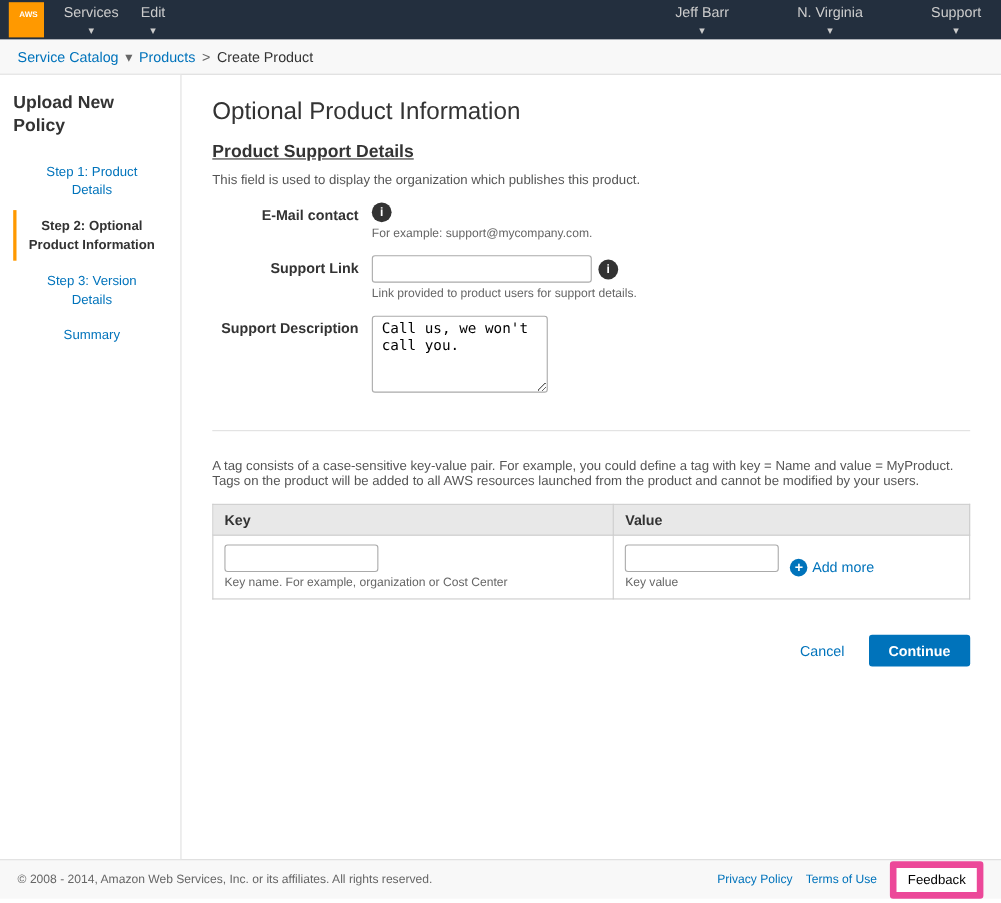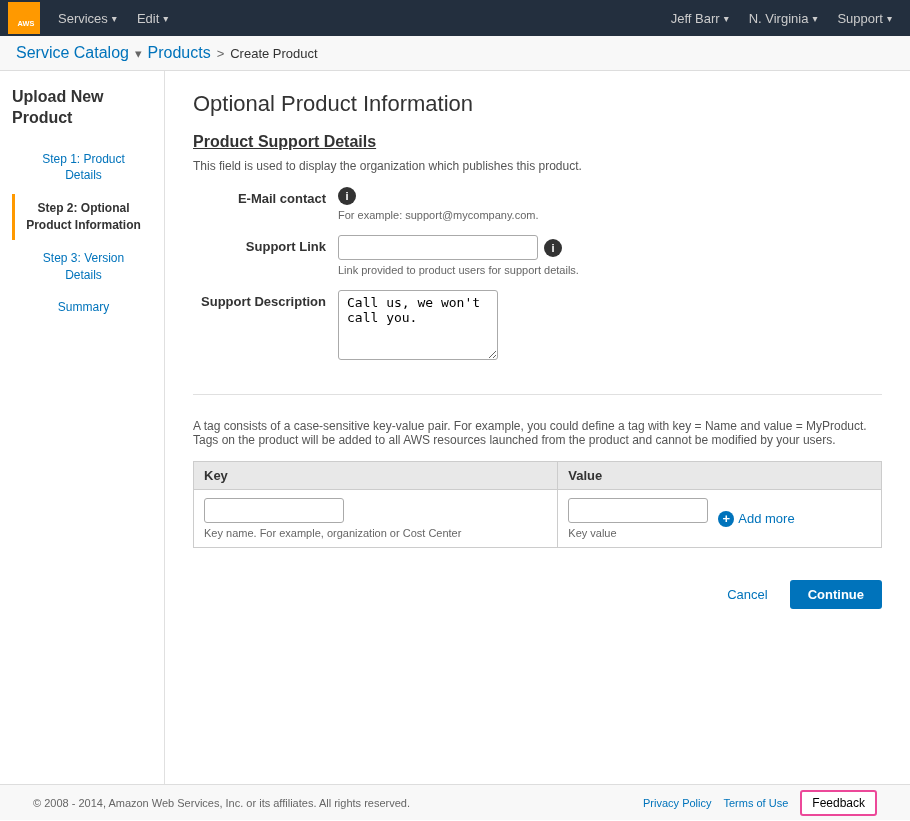--- a/index.html
+++ b/index.html
@@ -10,45 +10,45 @@
       background: #232f3e;
       height: 36px;
       display: flex;
       align-items: center;
       padding: 0 8px;
       color: #fff;
     }
     .top-nav .logo {
       width: 32px; height: 32px; margin-right: 8px;
       background: #ff9900;
-      display: flex; align-items: flex-end; justify-content: center;
+      display: flex; align-items: flex-start; justify-content: center;
     }
     .top-nav .logo svg { width: 22px; height: 22px; }
     .nav-item {
       color: #ccc;
       font-size: 13px;
       padding: 0 10px;
       cursor: pointer;
-      display: flex; align-items: center; gap: 4px;
+      display: flex; align-items: center; gap: 4px; flex-direction: column;
     }
     .nav-item .arrow { font-size: 10px; }
     .nav-spacer { flex: 1; }
-    .nav-right { display: flex; align-items: center; }
+    .nav-right { display: flex; align-items: center; gap: 42px; }
 
     
     .breadcrumb-bar {
       background: #f8f8f8;
       border-bottom: 1px solid #ddd;
       padding: 8px 16px;
       display: flex; align-items: center; gap: 6px;
     }
     .breadcrumb-link {
       color: #0073bb;
       cursor: pointer;
-      font-size: 16px;
+      font-size: 13px;
     }
     .breadcrumb-sep { color: #666; font-size: 13px; }
     .breadcrumb-current { color: #333; font-size: 13px; }
 
     
     .main-layout {
       display: flex;
       height: calc(821px - 36px - 36px - 36px);
     }
 
@@ -232,34 +232,34 @@
       border-radius: 3px;
     }
 
     
     .footer {
       height: 36px;
       background: #f8f8f8;
       border-top: 1px solid #ddd;
       display: flex;
       align-items: center;
-      padding: 0 33px;
+      padding: 0 16px;
       font-size: 11px;
       color: #666;
       gap: 12px;
     }
     .footer-spacer { flex: 1; }
     .footer-link {
       color: #0073bb;
       cursor: pointer;
       font-size: 11px;
     }
     .feedback-btn {
       background: #fff;
-      border: 2px solid #ec4899;
+      border: 6px solid #ec4899;
       padding: 4px 10px;
       font-size: 12px;
       cursor: pointer;
       border-radius: 3px;
     }
   </style>
 </head>
 <body>
 
 <div class="top-nav">
@@ -298,21 +298,21 @@
   <span class="breadcrumb-link">Service Catalog</span>
   <span class="breadcrumb-sep">▾</span>
   <span class="breadcrumb-link">Products</span>
   <span class="breadcrumb-sep">&gt;</span>
   <span class="breadcrumb-current">Create Product</span>
 </div>
 
 <div class="main-layout">
 
   <div class="sidebar">
-    <div class="sidebar-title">Upload New Product</div>
+    <div class="sidebar-title">Upload New Policy</div>
     <div class="sidebar-step">Step 1: Product Details</div>
     <div class="sidebar-step active">Step 2: Optional Product Information</div>
     <div class="sidebar-step">Step 3: Version Details</div>
     <div class="sidebar-step">Summary</div>
   </div>
 
   <div class="content">
     <div class="content-title">Optional Product Information</div>
 
     <div class="section">

